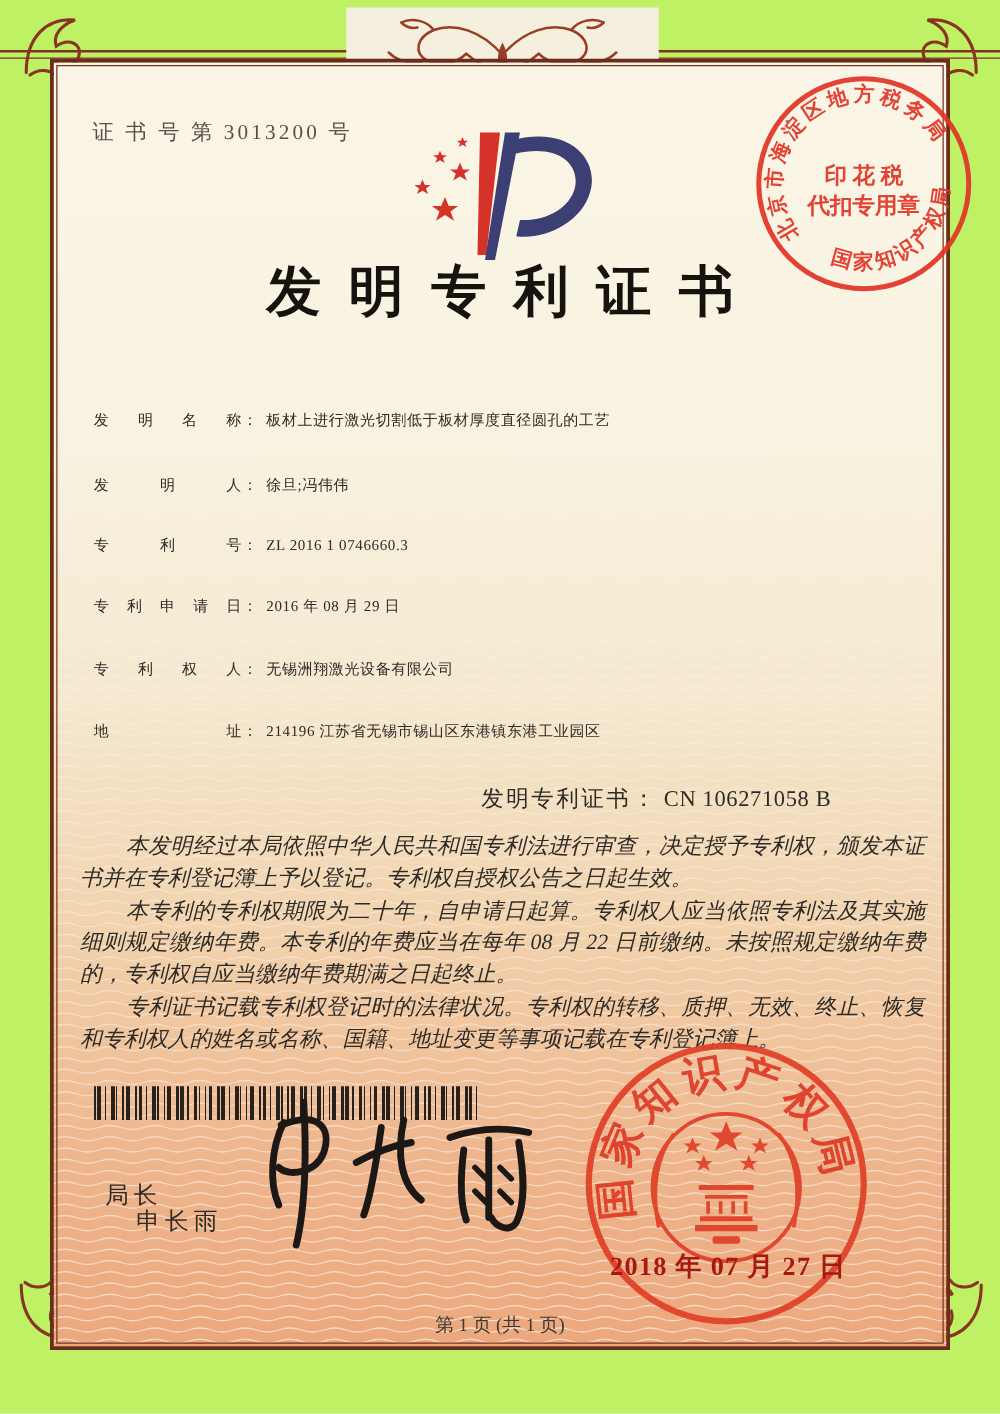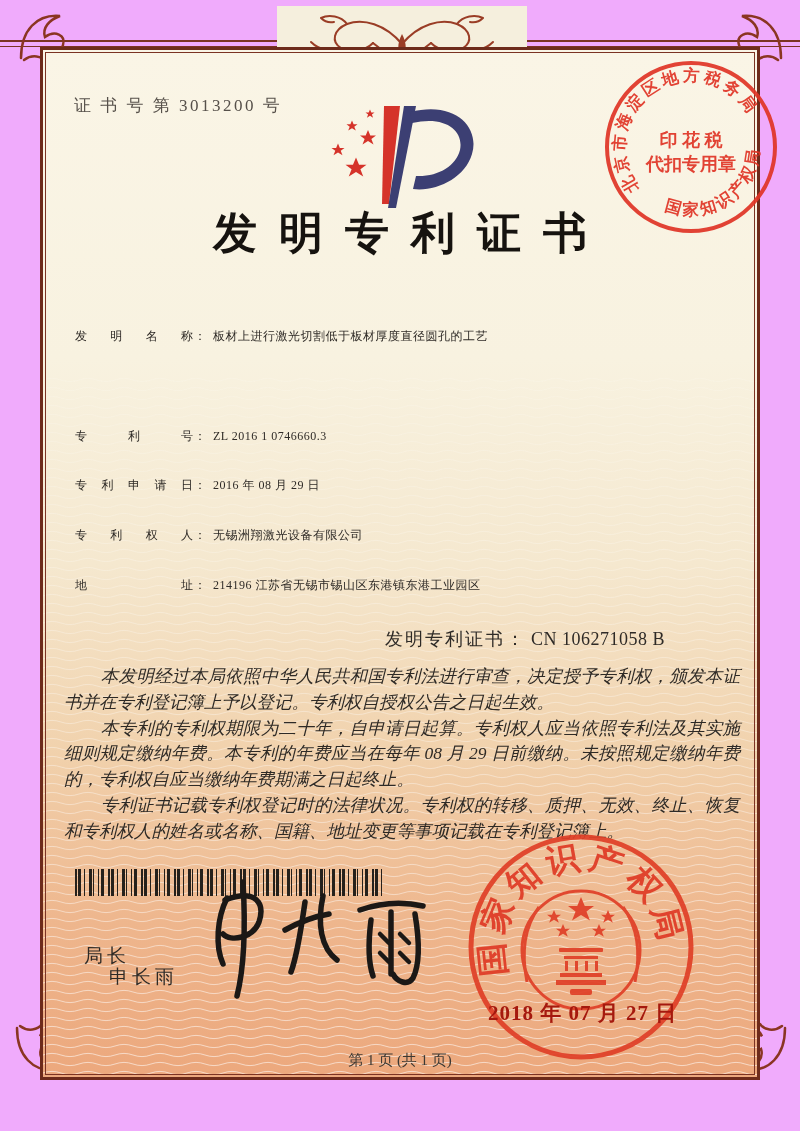--- a/index.html
+++ b/index.html
@@ -1,16 +1,16 @@
 <!DOCTYPE html>
 <html><head>
 <meta charset="utf-8">
 <style>
   html,body{margin:0;padding:0;}
-  .page{position:relative;width:800px;height:1131px;background:#f0abfc;overflow:hidden;
+  .page{position:relative;width:800px;height:1131px;background:#bef264;overflow:hidden;
         font-family:"Liberation Serif",serif;color:#2e2a26;}
   
   .top-rule{position:absolute;left:0;right:0;top:40px;height:4px;
             border-top:2px solid #7b3323;border-bottom:1px solid #7b3323;}
   .dragons{position:absolute;left:277px;top:6px;width:250px;height:62px;background:#f5efdd;}
   .corner-fl{position:absolute;width:54px;height:54px;}
   
   .panel{position:absolute;left:40px;top:47px;width:720px;height:1033px;box-sizing:border-box;
          border:3px solid #6d2b1b;
          background:linear-gradient(180deg,#faf5e6 0%,#f8f2e0 30%,#f5e8cf 50%,#f1d2ad 68%,#eeb68d 85%,#eca87d 100%);}
@@ -200,39 +200,42 @@
     <polygon points="66,2 82,2 71,100 64,100" fill="#d5332a"></polygon>
     <polygon points="86,2 98,2 78,104 70,104" fill="#3c3f73"></polygon>
     <path d="M92 8 C 138 -4 162 24 154 50 C 147 74 118 88 95 85 L 98 72 C 120 73 138 62 142 46 C 146 27 128 11 94 19 Z" fill="#3c3f73"></path>
   </svg>
 
   <div class="title">发明专利证书</div>
 
   <div class="f-row" style="top:328px">
     <span class="f-label">发明名称</span><span class="f-colon">：</span><span class="f-value">板材上进行激光切割低于板材厚度直径圆孔的工艺</span>
   </div>
+  <div class="f-row" style="top:380px">
+    <span class="f-label">发明人</span><span class="f-colon">：</span><span class="f-value">徐旦;冯伟伟</span>
+  </div>
   <div class="f-row" style="top:428px">
     <span class="f-label">专利号</span><span class="f-colon">：</span><span class="f-value">ZL 2016 1 0746660.3</span>
   </div>
   <div class="f-row" style="top:477px">
     <span class="f-label">专利申请日</span><span class="f-colon">：</span><span class="f-value">2016 年 08 月 29 日</span>
   </div>
   <div class="f-row" style="top:527px">
     <span class="f-label">专利权人</span><span class="f-colon">：</span><span class="f-value">无锡洲翔激光设备有限公司</span>
   </div>
   <div class="f-row" style="top:577px">
     <span class="f-label">地址</span><span class="f-colon">：</span><span class="f-value">214196 江苏省无锡市锡山区东港镇东港工业园区</span>
   </div>
   <div class="f-row2" style="top:627px">
     <span class="f-label2">发明专利证书</span><span class="f-colon">：</span><span class="f-value">CN 106271058 B</span>
   </div>
 
   <div class="paras">
     <p>本发明经过本局依照中华人民共和国专利法进行审查，决定授予专利权，颁发本证书并在专利登记簿上予以登记。专利权自授权公告之日起生效。</p>
-    <p>本专利的专利权期限为二十年，自申请日起算。专利权人应当依照专利法及其实施细则规定缴纳年费。本专利的年费应当在每年 08 月 29 日前缴纳。未按照规定缴纳年费的，专利权自应当缴纳年费期满之日起终止。</p>
+    <p>本专利的专利权期限为二十年，自申请日起算。专利权人应当依照专利法及其实施细则规定缴纳年费。本专利的年费应当在每年 08 月 22 日前缴纳。未按照规定缴纳年费的，专利权自应当缴纳年费期满之日起终止。</p>
     <p>专利证书记载专利权登记时的法律状况。专利权的转移、质押、无效、终止、恢复和专利权人的姓名或名称、国籍、地址变更等事项记载在专利登记簿上。</p>
   </div>
 
   <div class="barcode"></div>
 
   <div class="signer-title">局长</div>
   <div class="signer-name">申长雨</div>
 
   <svg class="signature" width="260" height="135" viewBox="0 0 260 135">
     <g fill="none" stroke="#1b1816" stroke-width="5.5" stroke-linecap="round">

